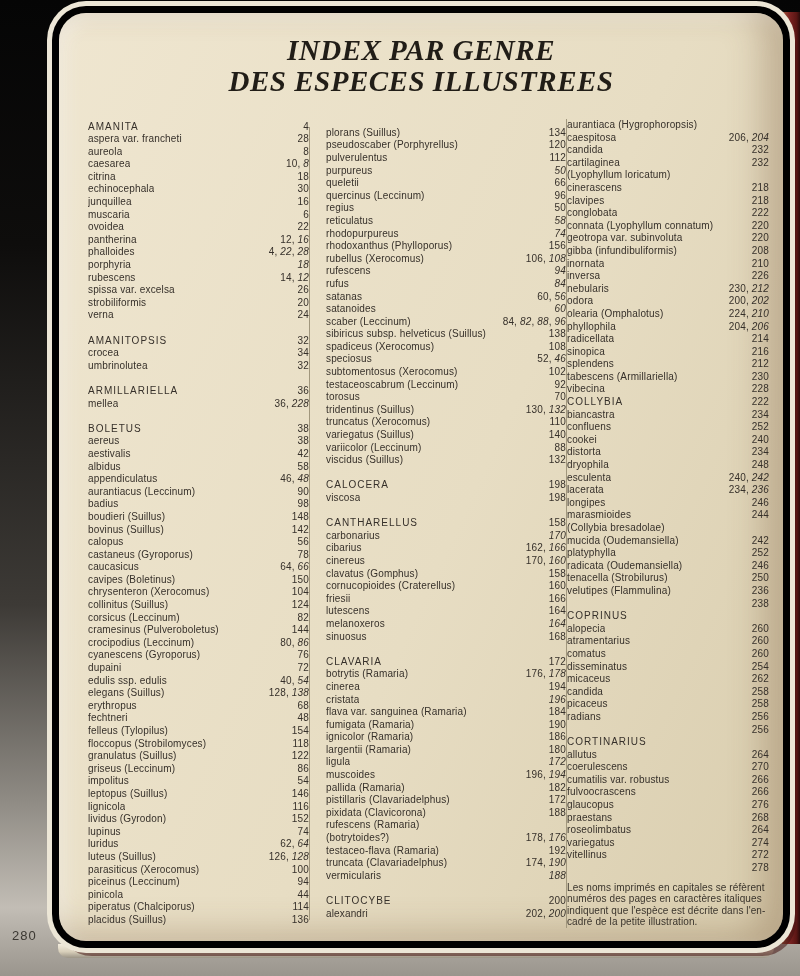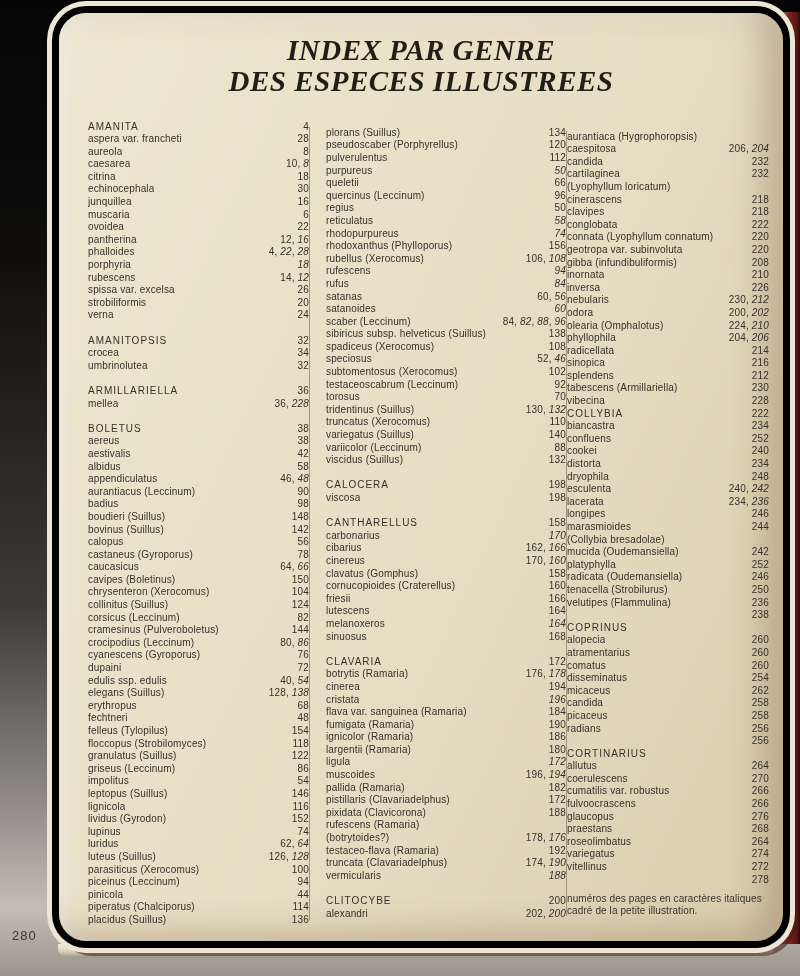--- a/index.html
+++ b/index.html
@@ -776,21 +776,23 @@
           </div>
           <div class="row">
             <span class="l">vitellinus</span>
             <span class="n">272</span>
           </div>
           <div class="row">
             <span class="l"></span>
             <span class="n">278</span>
           </div>
           <div class="footnote">
+            <div>Les noms imprimés en capitales se réfèrent</div>
             <div>numéros des pages en caractères italiques</div>
+            <div>indiquent que l'espèce est décrite dans l'en-</div>
             <div>cadré de la petite illustration.</div>
           </div>
         </div>
     </div>
   </div>
 </div>
 
 <div class="folio">280</div>
 
 </body></html>

